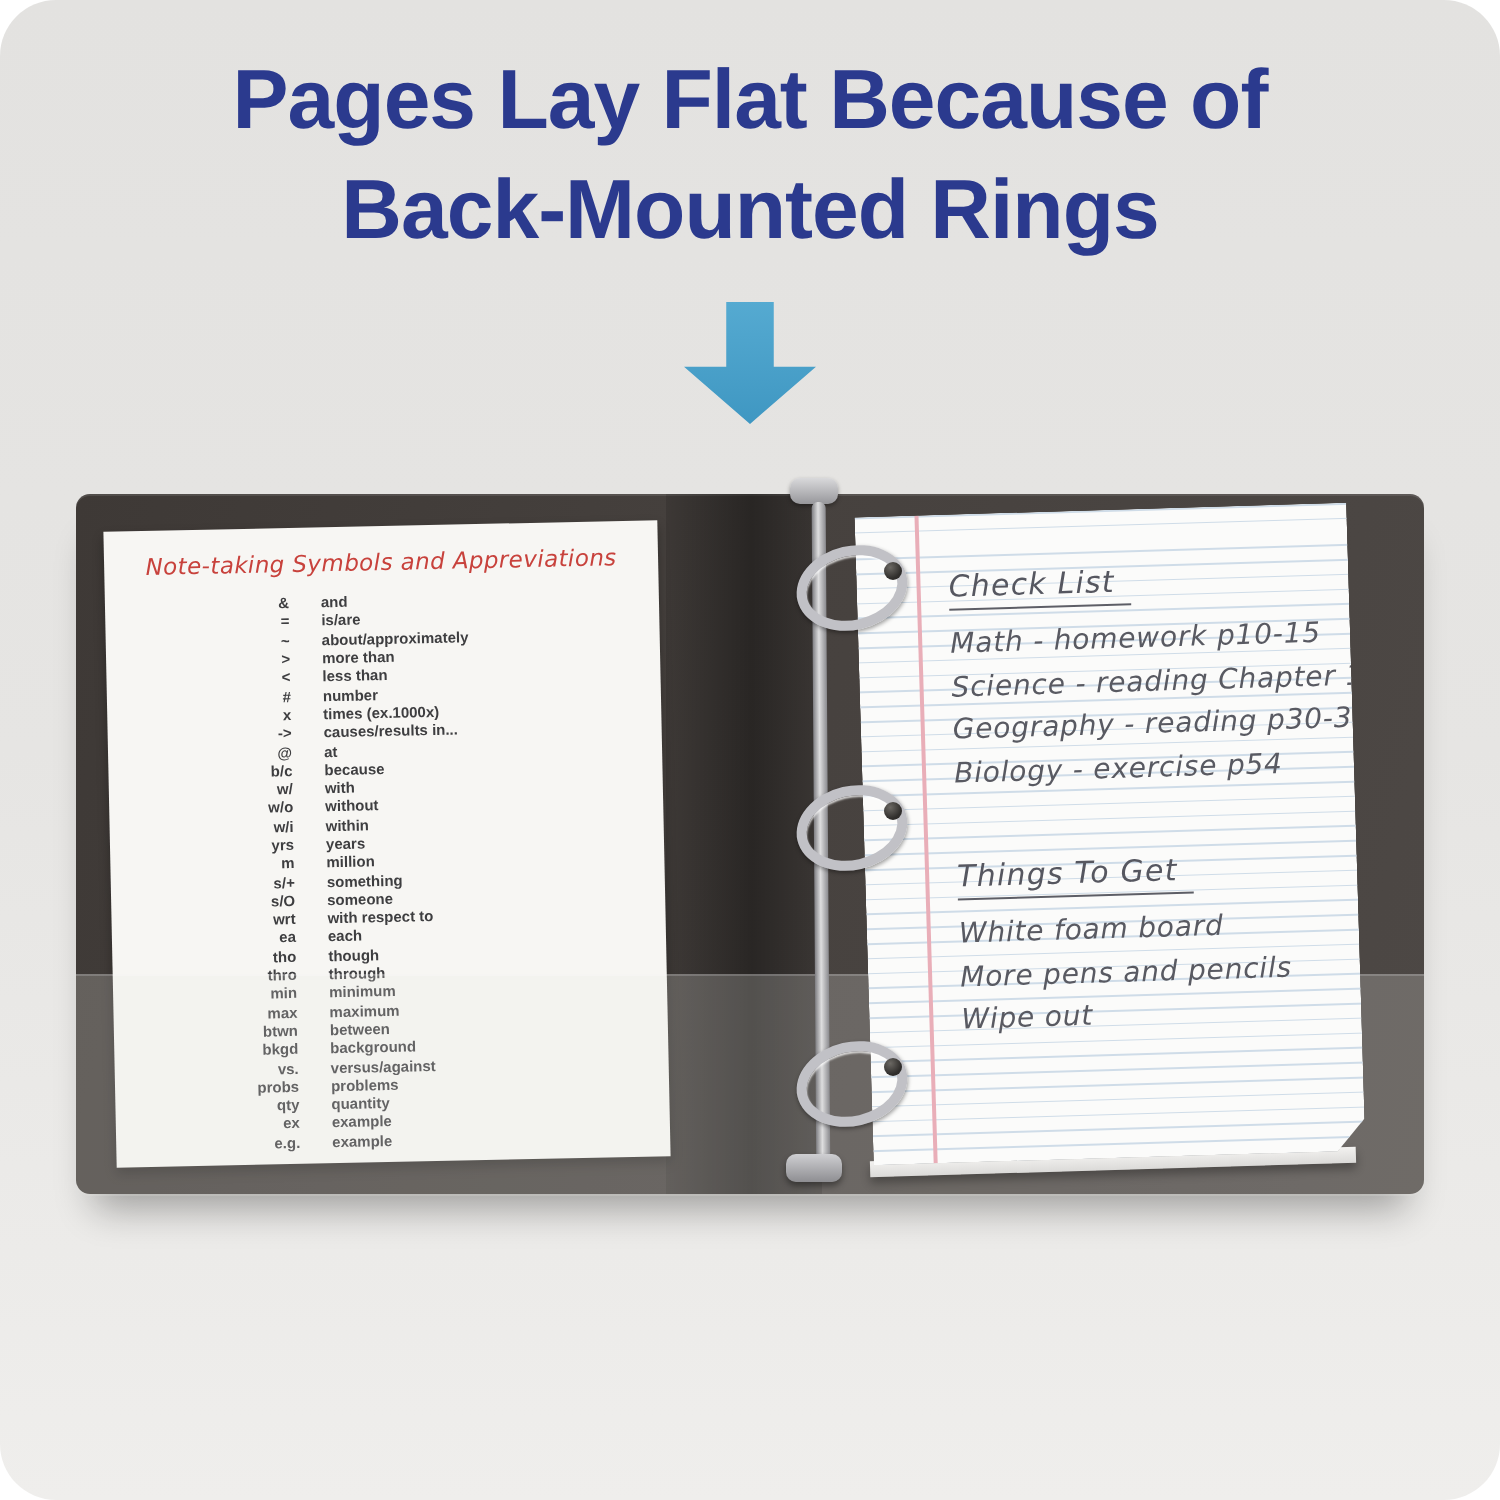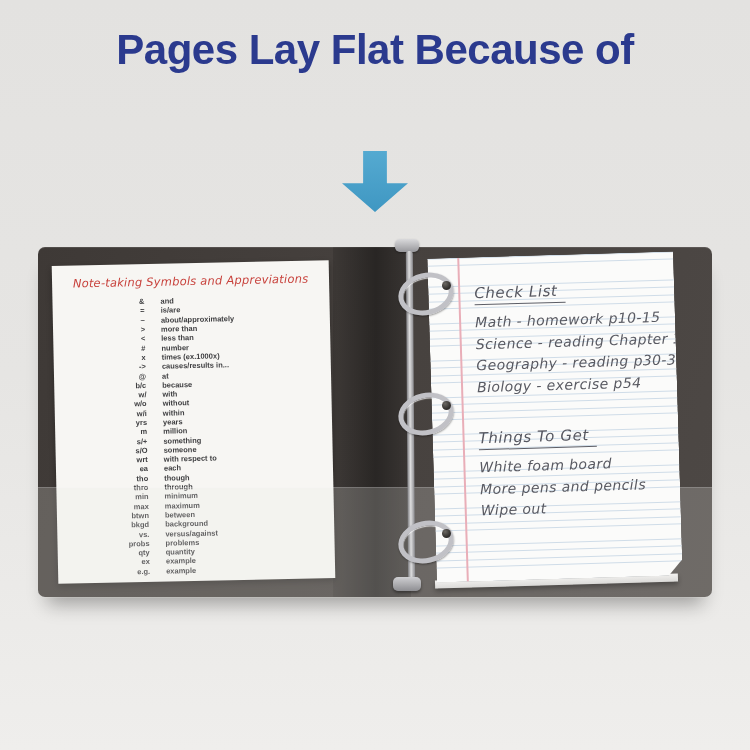--- a/index.html
+++ b/index.html
@@ -1,19 +1,20 @@
 <!DOCTYPE html>
 <html><head>
 <meta charset="utf-8">
 <style>
   html,body{margin:0;padding:0;}
   .stage{
     position:relative;width:750px;height:750px;overflow:hidden;
     background:linear-gradient(180deg,#e3e2e0 0%,#e6e5e3 50%,#efeeec 100%);
     font-family:"Liberation Sans",sans-serif;
+    border-radius:28px;
   }
   
   .headline{
     position:absolute;top:22px;left:0;width:100%;
     text-align:center;color:#2b3a8e;font-weight:700;font-size:42px;
     line-height:55px;letter-spacing:-0.5px;
   }
   
   .down-arrow{
     position:absolute;left:342px;top:151px;width:66px;height:61px;
@@ -114,20 +115,21 @@
     background:radial-gradient(circle at 35% 30%,#6b6863,#2f2d2b 65%);
   }
 </style>
 </head>
 <body>
 
 <div class="stage">
 
   <div class="headline">
     <div>Pages Lay Flat Because of</div>
+    <div>Back-Mounted Rings</div>
   </div>
 
   <div class="down-arrow"></div>
 
   <div class="binder">
     <div class="spine-shade"></div>
 
     <div class="left-page">
       <div class="lp-title">Note-taking Symbols and Appreviations</div>
       <div class="symbols-list">

